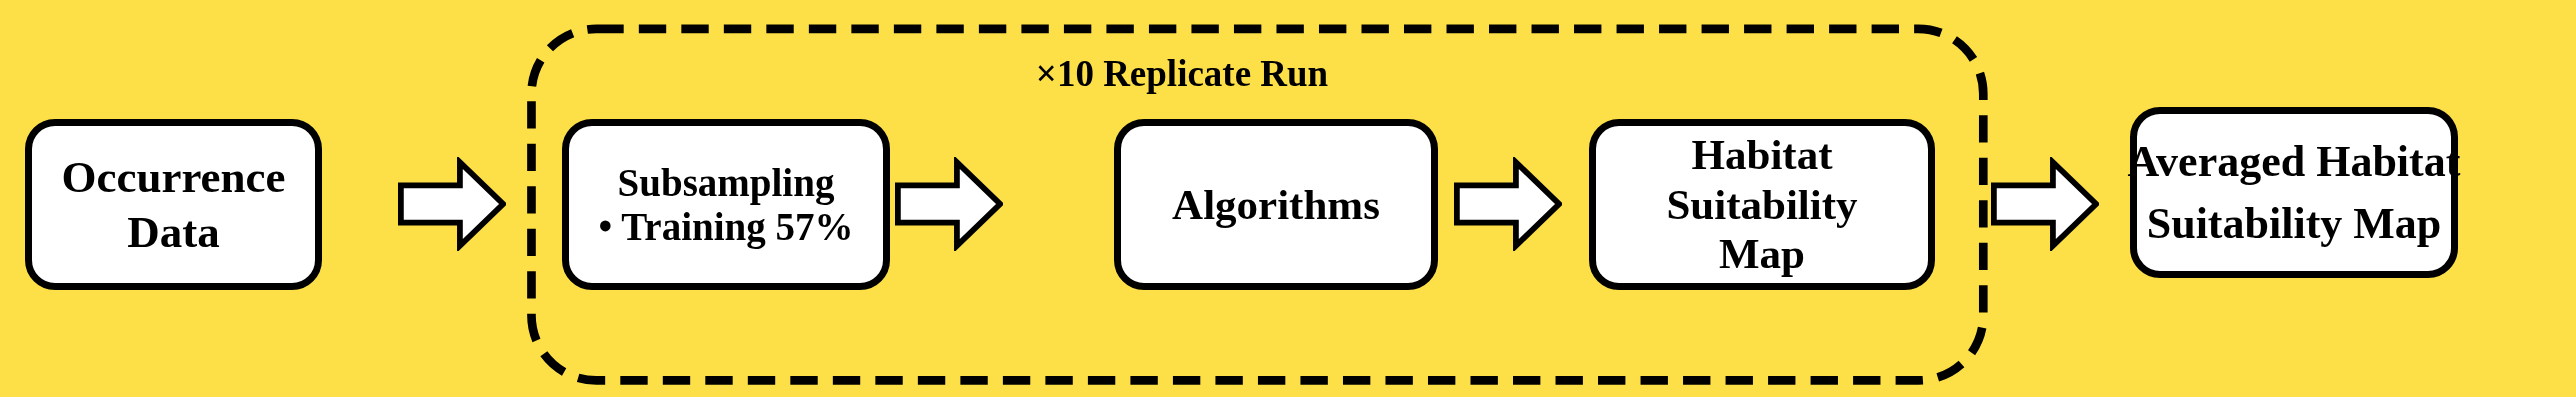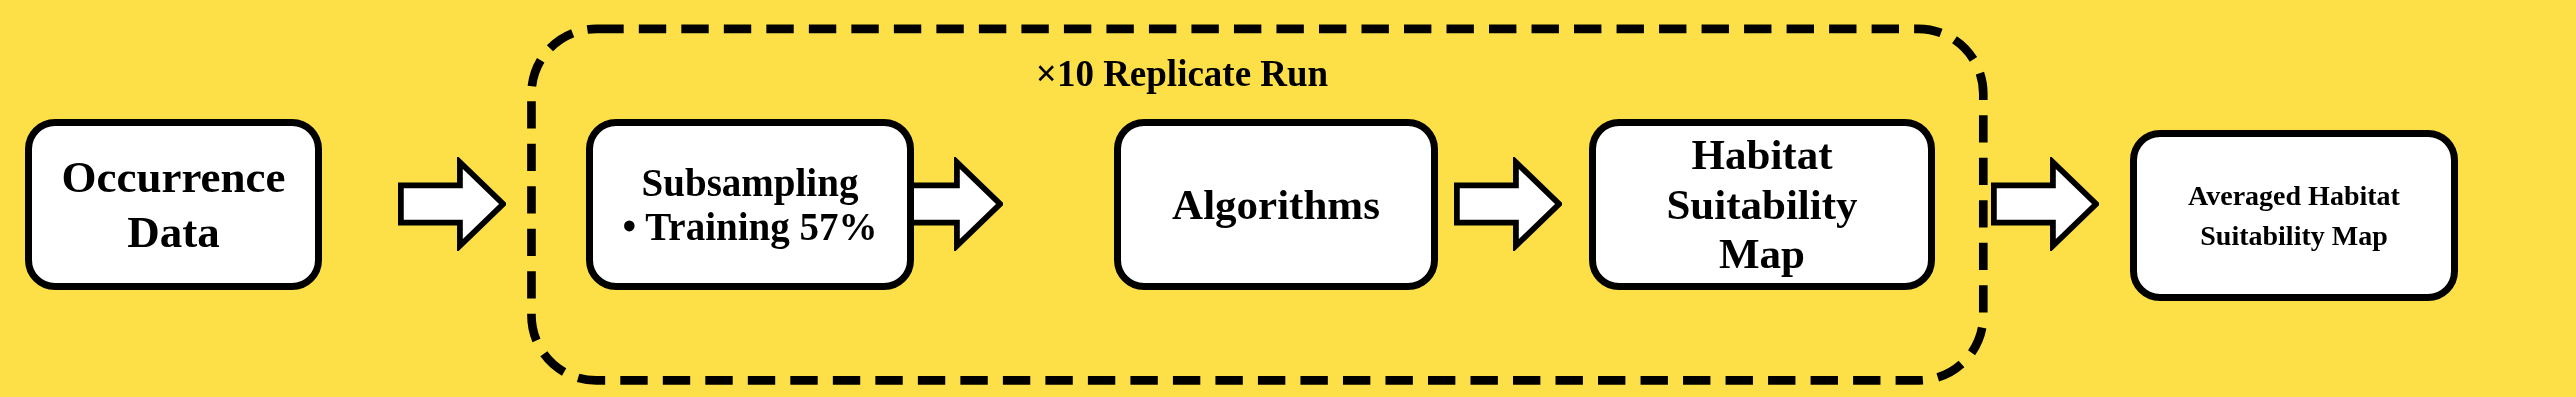--- a/index.html
+++ b/index.html
@@ -26,24 +26,24 @@
     display: flex;
     flex-direction: column;
     justify-content: center;
     align-items: center;
     text-align: center;
     z-index: 2;
   }
   .ln { white-space: nowrap; }
 
   #node-occurrence  { left: 25px;   top: 119px; width: 297px; height: 171px; font-size: 45px; line-height: 1.22; }
-  #node-subsampling { left: 562px;  top: 119px; width: 328px; height: 171px; font-size: 39px; line-height: 1.12; margin-left: 24px; }
+  #node-subsampling { left: 562px;  top: 119px; width: 328px; height: 171px; font-size: 39px; line-height: 1.12; }
   #node-algorithms  { left: 1114px; top: 119px; width: 324px; height: 171px; font-size: 43px; line-height: 1.15; }
   #node-habitat     { left: 1589px; top: 119px; width: 346px; height: 171px; font-size: 43px; line-height: 1.15; }
-  #node-averaged    { left: 2130px; top: 130px; width: 328px; height: 171px; font-size: 28px; line-height: 1.40; }
+  #node-averaged    { left: 2130px; top: 107px; width: 328px; height: 171px; font-size: 44px; line-height: 1.40; }
 
   .arrow {
     position: absolute;
     top: 157px;
     width: 108px;
     height: 94px;
     z-index: 1;
   }
   #arrow-1 { left: 398px; }
   #arrow-2 { left: 895px; }

